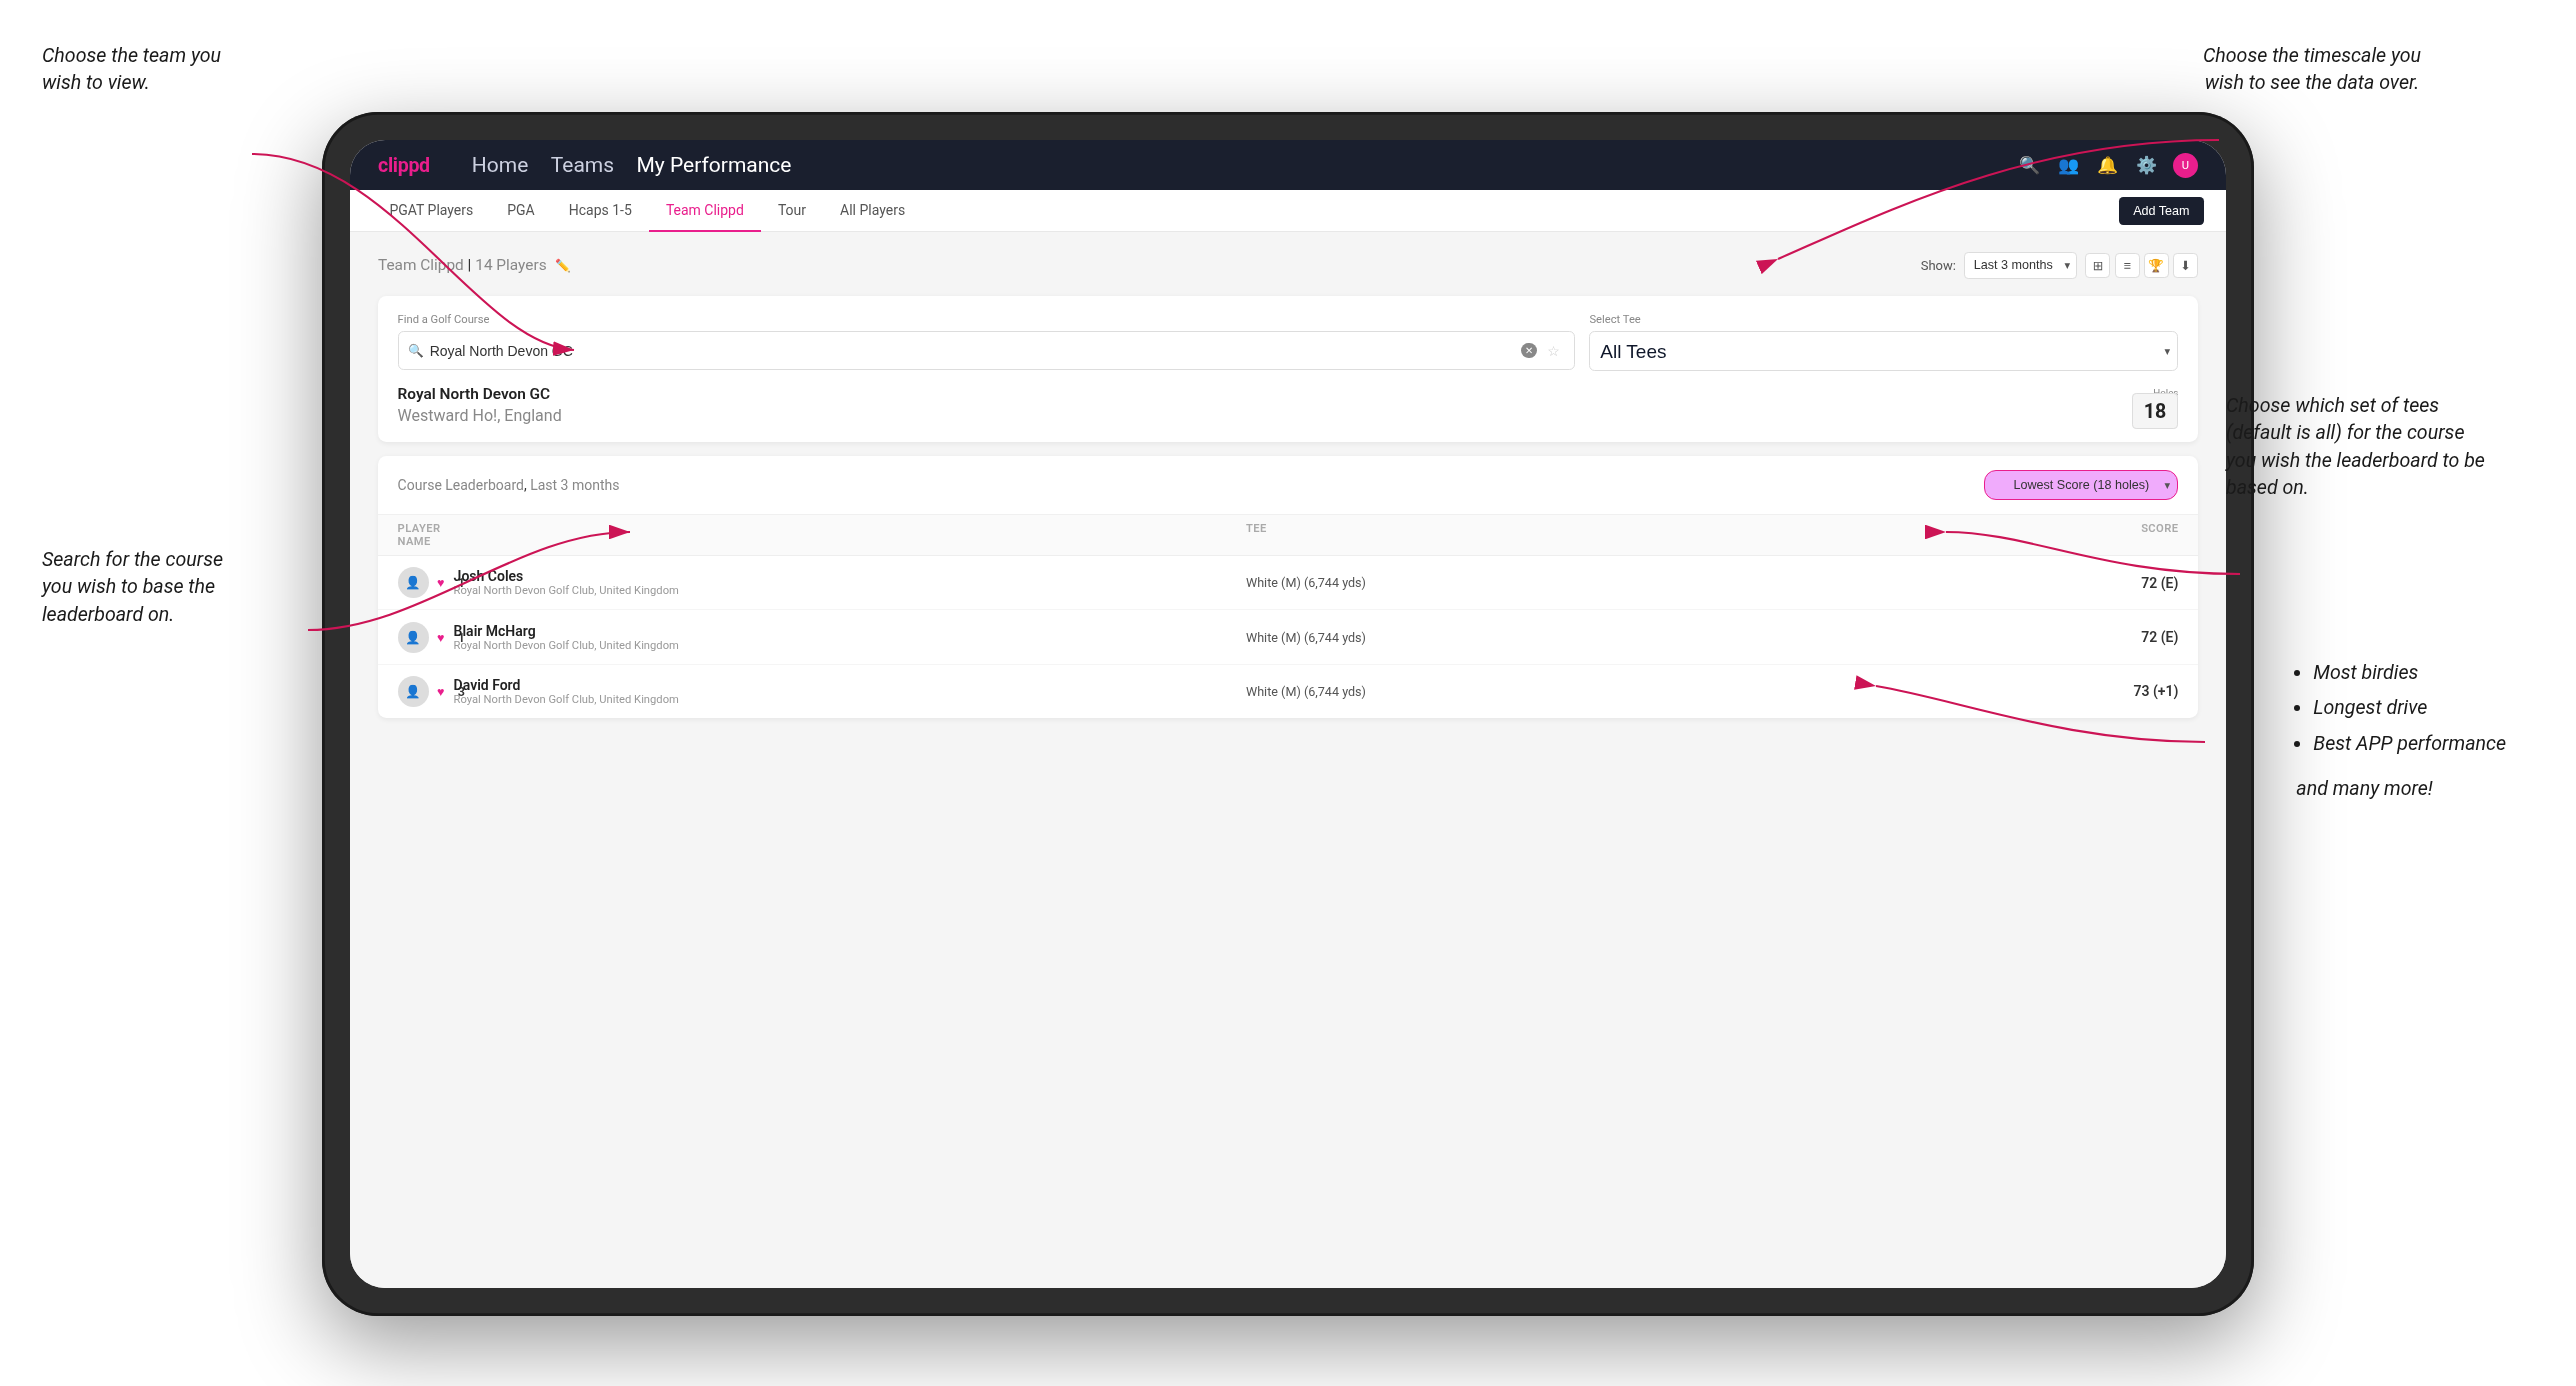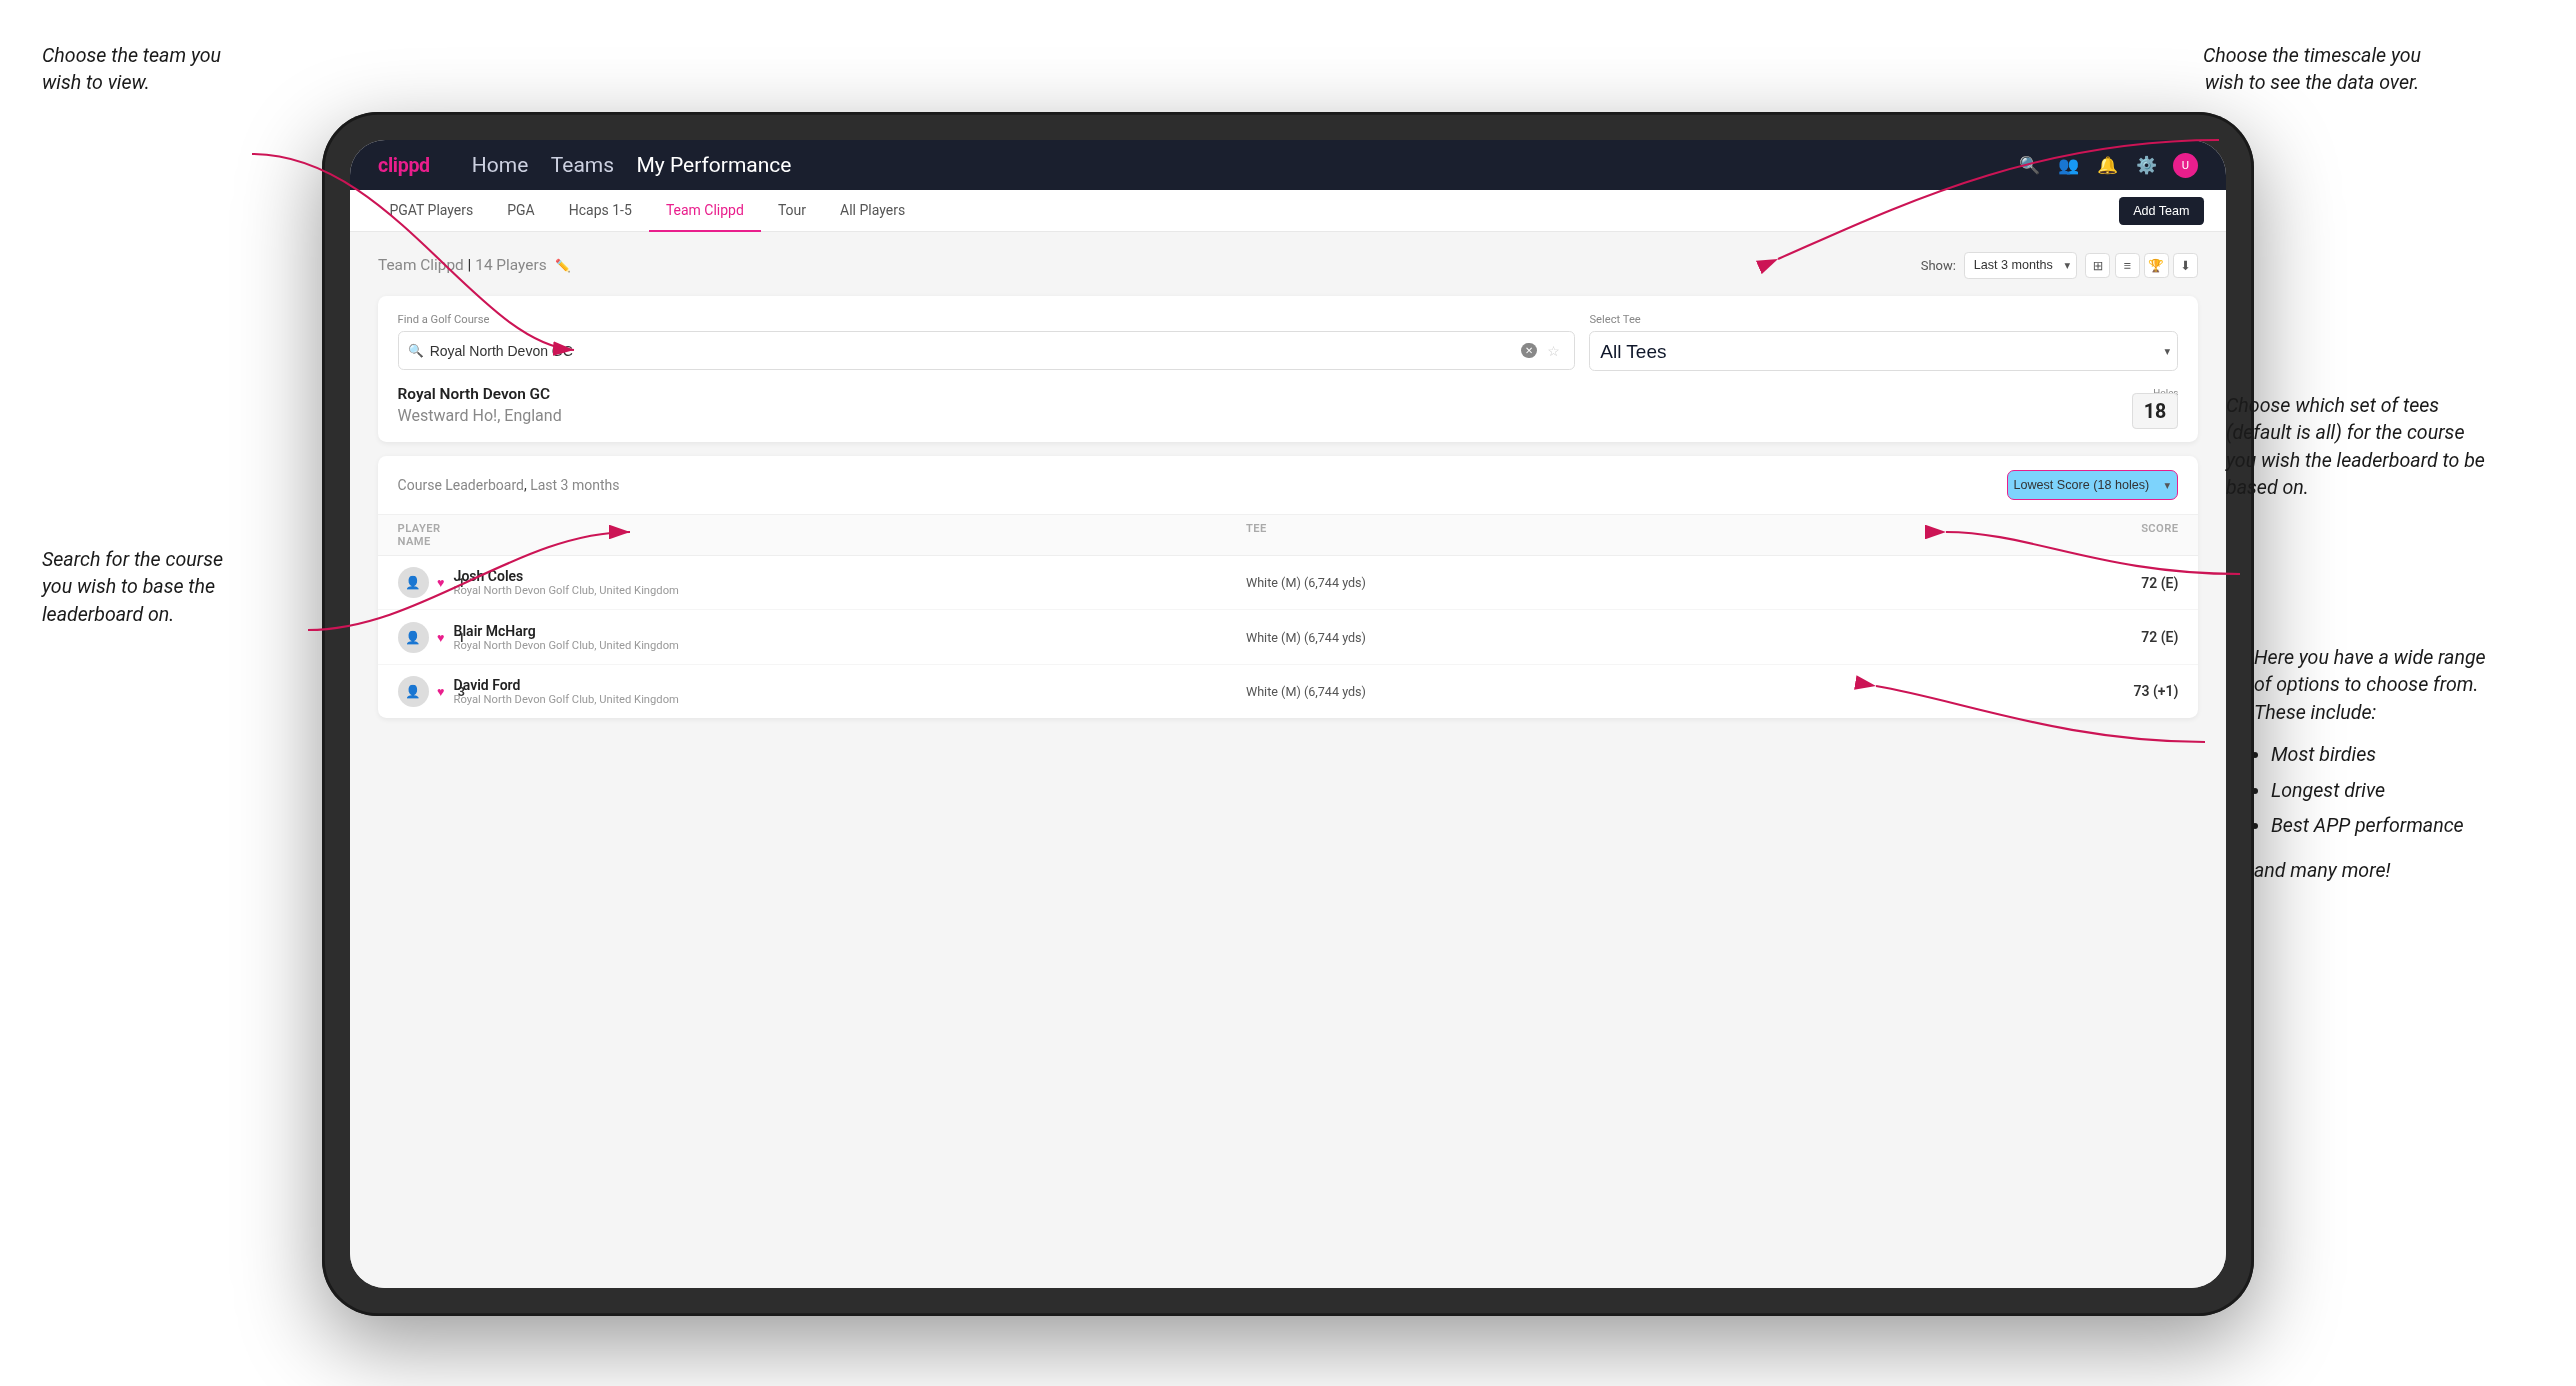--- a/index.html
+++ b/index.html
@@ -447,25 +447,25 @@
       right: 8.4px;
       top: 50%;
       transform: translateY(-50%);
       pointer-events: none;
       color: #555;
       font-size: 11.2px;
     }
 
     .score-select {
       border: 1.4px solid #e91e8c;
-      border-radius: 7px;
-      padding: 7px 28px 7px 5px;
+      border-radius: 12px;
+      padding: 7px 28px 7px 28px;
       font-size: 12.6px;
       color: #333;
-      background: #7dd3fc;
+      background: #f0abfc;
       cursor: pointer;
       appearance: none;
       -webkit-appearance: none;
       min-width: 154px;
     }
 
     
     .leaderboard-table {
       width: 100%;
     }
@@ -740,21 +740,20 @@
 
 <div class="annotation annotation-top-right">
   <span>Choose the timescale you wish to see the data over.</span>
 </div>
 
 <div class="annotation annotation-mid-right">
   <span>Choose which set of tees (default is all) for the course you wish the leaderboard to be based on.</span>
 </div>
 
 <div class="annotation annotation-far-right-bottom">
-  <div>Here you have a wide range of options to choose from. These include:</div>
   <ul style="margin-top: 11.2px; margin-left: 17px; font-size: 19.6px; line-height: 1.8;">
     <li>Most birdies</li>
     <li>Longest drive</li>
     <li>Best APP performance</li>
   </ul>
   <div style="margin-top: 14px;">and many more!</div>
 </div>
 
 <svg class="arrows-overlay" viewBox="0 0 3680 1980" width="2576" height="1386">
 

